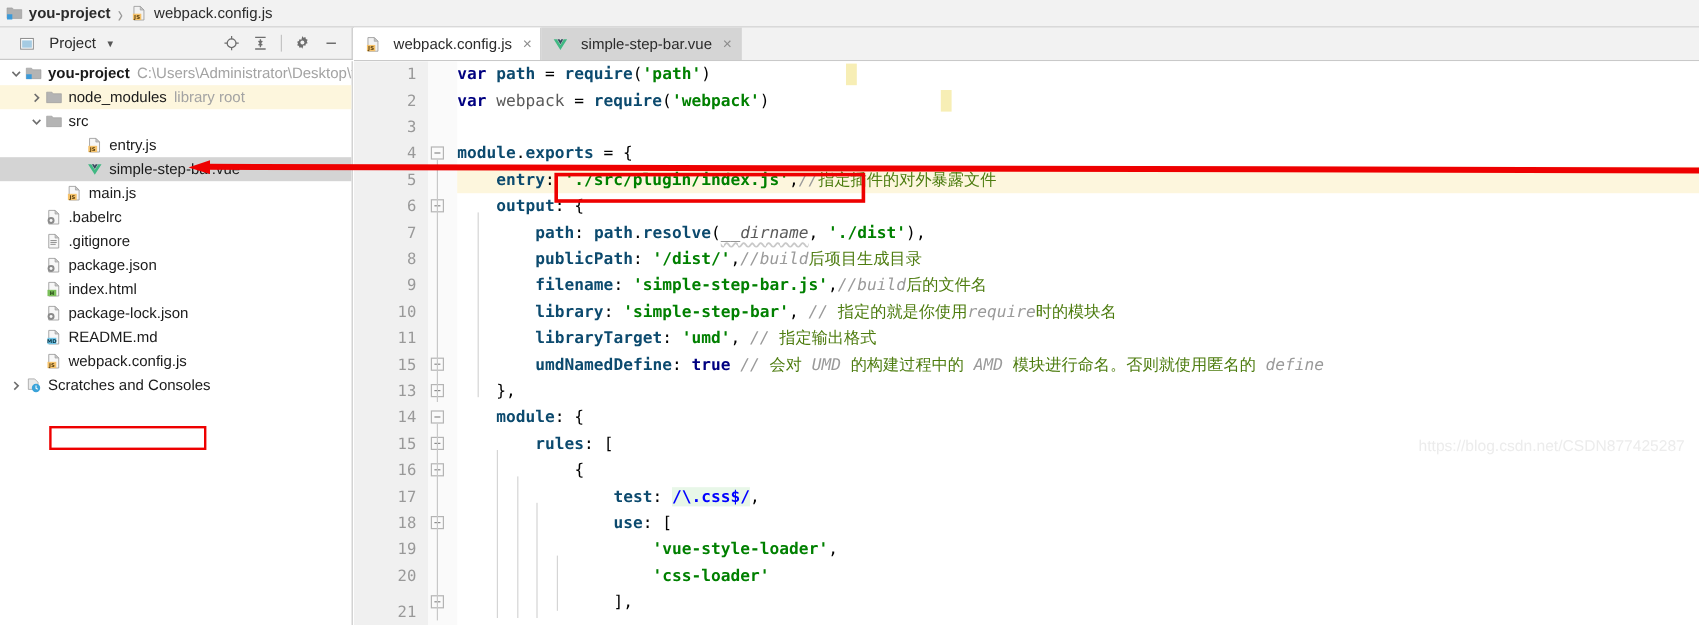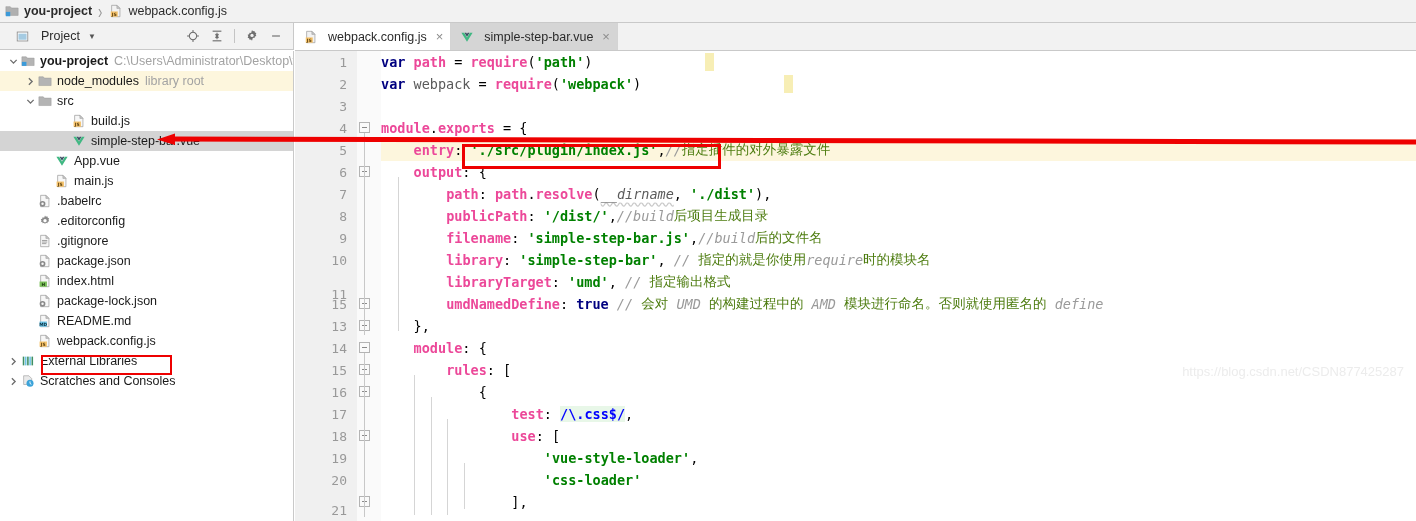--- a/index.html
+++ b/index.html
@@ -161,21 +161,21 @@
     position: absolute; left: 86px; top: 0;
     height: 22px;
     display: flex; align-items: center;
     font-family: "DejaVu Sans Mono", "Liberation Mono", monospace;
     font-size: 13.5px;
     white-space: pre;
   }
   
   .t-kw   { color: #000080; font-weight: bold; text-align: right; }
   .t-id   { color: #5a5a5a; }
-  .t-prop { color: #ec4899; font-weight: bold; }
+  .t-prop { color: #0c4a6e; font-weight: bold; }
   .t-str  { color: #008000; font-weight: bold; }
   .t-punc { color: #000000; }
   .t-com  { color: #9a9a9a; font-style: italic; }
   .t-com-cn { color: #4d7c0f; font-style: normal;
               font-family: "DejaVu Sans", "Liberation Sans", sans-serif; }
   .t-regex{ color: #0000ff; }
   .t-hl-green { background: #e8f7e8; }
   .t-bold { font-weight: bold; }
   .squiggle {
     text-decoration: underline wavy #c9c9c9;
@@ -386,49 +386,38 @@
         <span style="width: 57px; flex: 0 0 auto;"></span>
         <span class="tree-arrow"></span>
         <span class="tree-icon">
           <svg width="14" height="14" viewBox="0 0 16 16">
             <path d="M3 1.5h6l3.5 3.5v9.5H3z" fill="#f7f7f7" stroke="#9a9a9a" stroke-width="0.8"></path>
             <path d="M9 1.5L12.5 5H9z" fill="#c8c8c8" stroke="#9a9a9a" stroke-width="0.6"></path>
             <rect x="1.8" y="8.6" width="8.4" height="6" fill="#f5c26b"></rect>
             <text x="6" y="13.5" font-size="5" font-family="DejaVu Sans, sans-serif" font-weight="bold" text-anchor="middle" fill="#5a4010">JS</text>
           </svg>
         </span>
-        <span class="tree-name">build.js</span>
+        <span class="tree-name">entry.js</span>
       </div>
       <div class="tree-row selected">
         <span style="width: 57px; flex: 0 0 auto;"></span>
         <span class="tree-arrow"></span>
         <span class="tree-icon">
           <svg width="14" height="14" viewBox="0 0 16 16">
             <path d="M1.6 3.2h3.1L8 8.5l3.3-5.3h3.1L8 13.4z" fill="#41b883"></path>
             <path d="M5.2 3.2h2L8 4.6l.8-1.4h2L8 7.8z" fill="#35495e"></path>
           </svg>
         </span>
         <span class="tree-name">simple-step-bar.vue</span>
       </div>
       <div class="tree-row">
         <span style="width: 40px; flex: 0 0 auto;"></span>
         <span class="tree-arrow"></span>
         <span class="tree-icon">
           <svg width="14" height="14" viewBox="0 0 16 16">
-            <path d="M1.6 3.2h3.1L8 8.5l3.3-5.3h3.1L8 13.4z" fill="#41b883"></path>
-            <path d="M5.2 3.2h2L8 4.6l.8-1.4h2L8 7.8z" fill="#35495e"></path>
-          </svg>
-        </span>
-        <span class="tree-name">App.vue</span>
-      </div>
-      <div class="tree-row">
-        <span style="width: 40px; flex: 0 0 auto;"></span>
-        <span class="tree-arrow"></span>
-        <span class="tree-icon">
-          <svg width="14" height="14" viewBox="0 0 16 16">
             <path d="M3 1.5h6l3.5 3.5v9.5H3z" fill="#f7f7f7" stroke="#9a9a9a" stroke-width="0.8"></path>
             <path d="M9 1.5L12.5 5H9z" fill="#c8c8c8" stroke="#9a9a9a" stroke-width="0.6"></path>
             <rect x="1.8" y="8.6" width="8.4" height="6" fill="#f5c26b"></rect>
             <text x="6" y="13.5" font-size="5" font-family="DejaVu Sans, sans-serif" font-weight="bold" text-anchor="middle" fill="#5a4010">JS</text>
           </svg>
         </span>
         <span class="tree-name">main.js</span>
       </div>
       <div class="tree-row">
         <span style="width: 23px; flex: 0 0 auto;"></span>
@@ -441,31 +430,20 @@
             <circle cx="5.2" cy="11.2" r="1.4" fill="#f7f7f7"></circle>
           </svg>
         </span>
         <span class="tree-name">.babelrc</span>
       </div>
       <div class="tree-row">
         <span style="width: 23px; flex: 0 0 auto;"></span>
         <span class="tree-arrow"></span>
         <span class="tree-icon">
           <svg width="14" height="14" viewBox="0 0 16 16">
-            <path d="M8 1.8l1 1.4 1.7-.5.5 1.7 1.6.6-.8 1.6.8 1.6-1.6.6-.5 1.7-1.7-.5-1 1.4-1-1.4-1.7.5-.5-1.7L3.2 9.3 4 7.7l-.8-1.6 1.6-.6.5-1.7 1.7.5z" fill="#8a8a8a"></path>
-            <circle cx="8" cy="7.6" r="1.9" fill="#fff"></circle>
-          </svg>
-        </span>
-        <span class="tree-name">.editorconfig</span>
-      </div>
-      <div class="tree-row">
-        <span style="width: 23px; flex: 0 0 auto;"></span>
-        <span class="tree-arrow"></span>
-        <span class="tree-icon">
-          <svg width="14" height="14" viewBox="0 0 16 16">
             <path d="M3 1.5h6l3.5 3.5v9.5H3z" fill="#f7f7f7" stroke="#9a9a9a" stroke-width="0.8"></path>
             <path d="M9 1.5L12.5 5H9z" fill="#c8c8c8" stroke="#9a9a9a" stroke-width="0.6"></path>
             <path d="M4.6 7.4h6M4.6 9.2h6M4.6 11h5" stroke="#8a8a8a" stroke-width="0.9"></path>
           </svg>
         </span>
         <span class="tree-name">.gitignore</span>
       </div>
       <div class="tree-row">
         <span style="width: 23px; flex: 0 0 auto;"></span>
         <span class="tree-arrow"></span>
@@ -523,38 +501,20 @@
         <span class="tree-arrow"></span>
         <span class="tree-icon">
           <svg width="14" height="14" viewBox="0 0 16 16">
             <path d="M3 1.5h6l3.5 3.5v9.5H3z" fill="#f7f7f7" stroke="#9a9a9a" stroke-width="0.8"></path>
             <path d="M9 1.5L12.5 5H9z" fill="#c8c8c8" stroke="#9a9a9a" stroke-width="0.6"></path>
             <rect x="1.8" y="8.6" width="8.4" height="6" fill="#f5c26b"></rect>
             <text x="6" y="13.5" font-size="5" font-family="DejaVu Sans, sans-serif" font-weight="bold" text-anchor="middle" fill="#5a4010">JS</text>
           </svg>
         </span>
         <span class="tree-name">webpack.config.js</span>
-      </div>
-      <div class="tree-row">
-        <span style="width: 6px; flex: 0 0 auto;"></span>
-        <span class="tree-arrow">
-          <svg width="9" height="9" viewBox="0 0 10 10">
-            <path d="M3.2 1.5L6.8 5L3.2 8.5" stroke="#6e6e6e" stroke-width="1.5" fill="none"></path>
-          </svg>
-        </span>
-        <span class="tree-icon">
-          <svg width="14" height="14" viewBox="0 0 16 16">
-            <rect x="2" y="3" width="1.8" height="10" fill="#3f8f64"></rect>
-            <rect x="4.5" y="3" width="1.8" height="10" fill="#6fc5e8"></rect>
-            <rect x="7" y="3" width="1.8" height="10" fill="#3f8f64"></rect>
-            <rect x="9.5" y="3" width="1.8" height="10" fill="#6fc5e8"></rect>
-            <rect x="12" y="3" width="1.8" height="10" fill="#3f8f64"></rect>
-          </svg>
-        </span>
-        <span class="tree-name">External Libraries</span>
       </div>
       <div class="tree-row">
         <span style="width: 6px; flex: 0 0 auto;"></span>
         <span class="tree-arrow">
           <svg width="9" height="9" viewBox="0 0 10 10">
             <path d="M3.2 1.5L6.8 5L3.2 8.5" stroke="#6e6e6e" stroke-width="1.5" fill="none"></path>
           </svg>
         </span>
         <span class="tree-icon">
           <svg width="14" height="14" viewBox="0 0 16 16">
@@ -587,21 +547,21 @@
         <div class="code" style="top: 110px;"><span class="t-punc"> </span><span class="t-punc"> </span><span class="t-punc"> </span><span class="t-punc"> </span><span class="t-prop">output</span><span class="t-punc">:</span><span class="t-punc"> </span><span class="t-punc">{</span></div>
         <div class="fold" style="top: 115px;"></div>
         <div class="ln" style="top: 132px;">7</div>
         <div class="code" style="top: 132px;"><span class="t-punc"> </span><span class="t-punc"> </span><span class="t-punc"> </span><span class="t-punc"> </span><span class="t-punc"> </span><span class="t-punc"> </span><span class="t-punc"> </span><span class="t-punc"> </span><span class="t-prop">path</span><span class="t-punc">:</span><span class="t-punc"> </span><span class="t-prop">path</span><span class="t-punc">.</span><span class="t-prop">resolve</span><span class="t-punc">(</span><span class="t-id squiggle">__dirname</span><span class="t-punc">,</span><span class="t-punc"> </span><span class="t-str">'./dist'</span><span class="t-punc">)</span><span class="t-punc">,</span></div>
         <div class="ln" style="top: 154px;">8</div>
         <div class="code" style="top: 154px;"><span class="t-punc"> </span><span class="t-punc"> </span><span class="t-punc"> </span><span class="t-punc"> </span><span class="t-punc"> </span><span class="t-punc"> </span><span class="t-punc"> </span><span class="t-punc"> </span><span class="t-prop">publicPath</span><span class="t-punc">:</span><span class="t-punc"> </span><span class="t-str">'/dist/'</span><span class="t-punc">,</span><span class="t-com">//build</span><span class="t-com-cn">后项目生成目录</span></div>
         <div class="ln" style="top: 176px;">9</div>
         <div class="code" style="top: 176px;"><span class="t-punc"> </span><span class="t-punc"> </span><span class="t-punc"> </span><span class="t-punc"> </span><span class="t-punc"> </span><span class="t-punc"> </span><span class="t-punc"> </span><span class="t-punc"> </span><span class="t-prop">filename</span><span class="t-punc">:</span><span class="t-punc"> </span><span class="t-str">'simple-step-bar.js'</span><span class="t-punc">,</span><span class="t-com">//build</span><span class="t-com-cn">后的文件名</span></div>
         <div class="ln" style="top: 198px;">10</div>
         <div class="code" style="top: 198px;"><span class="t-punc"> </span><span class="t-punc"> </span><span class="t-punc"> </span><span class="t-punc"> </span><span class="t-punc"> </span><span class="t-punc"> </span><span class="t-punc"> </span><span class="t-punc"> </span><span class="t-prop">library</span><span class="t-punc">:</span><span class="t-punc"> </span><span class="t-str">'simple-step-bar'</span><span class="t-punc">,</span><span class="t-punc"> </span><span class="t-com">// </span><span class="t-com-cn">指定的就是你使用</span><span class="t-com">require</span><span class="t-com-cn">时的模块名</span></div>
-        <div class="ln" style="top: 232px;">11</div>
+        <div class="ln" style="top: 220px;">11</div>
         <div class="code" style="top: 220px;"><span class="t-punc"> </span><span class="t-punc"> </span><span class="t-punc"> </span><span class="t-punc"> </span><span class="t-punc"> </span><span class="t-punc"> </span><span class="t-punc"> </span><span class="t-punc"> </span><span class="t-prop">libraryTarget</span><span class="t-punc">:</span><span class="t-punc"> </span><span class="t-str">'umd'</span><span class="t-punc">,</span><span class="t-punc"> </span><span class="t-com">// </span><span class="t-com-cn">指定输出格式</span></div>
         <div class="ln" style="top: 242px;">15</div>
         <div class="code" style="top: 242px;"><span class="t-punc"> </span><span class="t-punc"> </span><span class="t-punc"> </span><span class="t-punc"> </span><span class="t-punc"> </span><span class="t-punc"> </span><span class="t-punc"> </span><span class="t-punc"> </span><span class="t-prop">umdNamedDefine</span><span class="t-punc">:</span><span class="t-punc"> </span><span class="t-kw">true</span><span class="t-punc"> </span><span class="t-com">// </span><span class="t-com-cn">会对</span><span class="t-com"> UMD </span><span class="t-com-cn">的构建过程中的</span><span class="t-com"> AMD </span><span class="t-com-cn">模块进行命名。否则就使用匿名的</span><span class="t-com"> define</span></div>
         <div class="fold" style="top: 247px;"></div>
         <div class="ln" style="top: 264px;">13</div>
         <div class="code" style="top: 264px;"><span class="t-punc"> </span><span class="t-punc"> </span><span class="t-punc"> </span><span class="t-punc"> </span><span class="t-punc">}</span><span class="t-punc">,</span></div>
         <div class="fold" style="top: 269px;"></div>
         <div class="ln" style="top: 286px;">14</div>
         <div class="code" style="top: 286px;"><span class="t-punc"> </span><span class="t-punc"> </span><span class="t-punc"> </span><span class="t-punc"> </span><span class="t-prop">module</span><span class="t-punc">:</span><span class="t-punc"> </span><span class="t-punc">{</span></div>
         <div class="fold" style="top: 291px;"></div>

